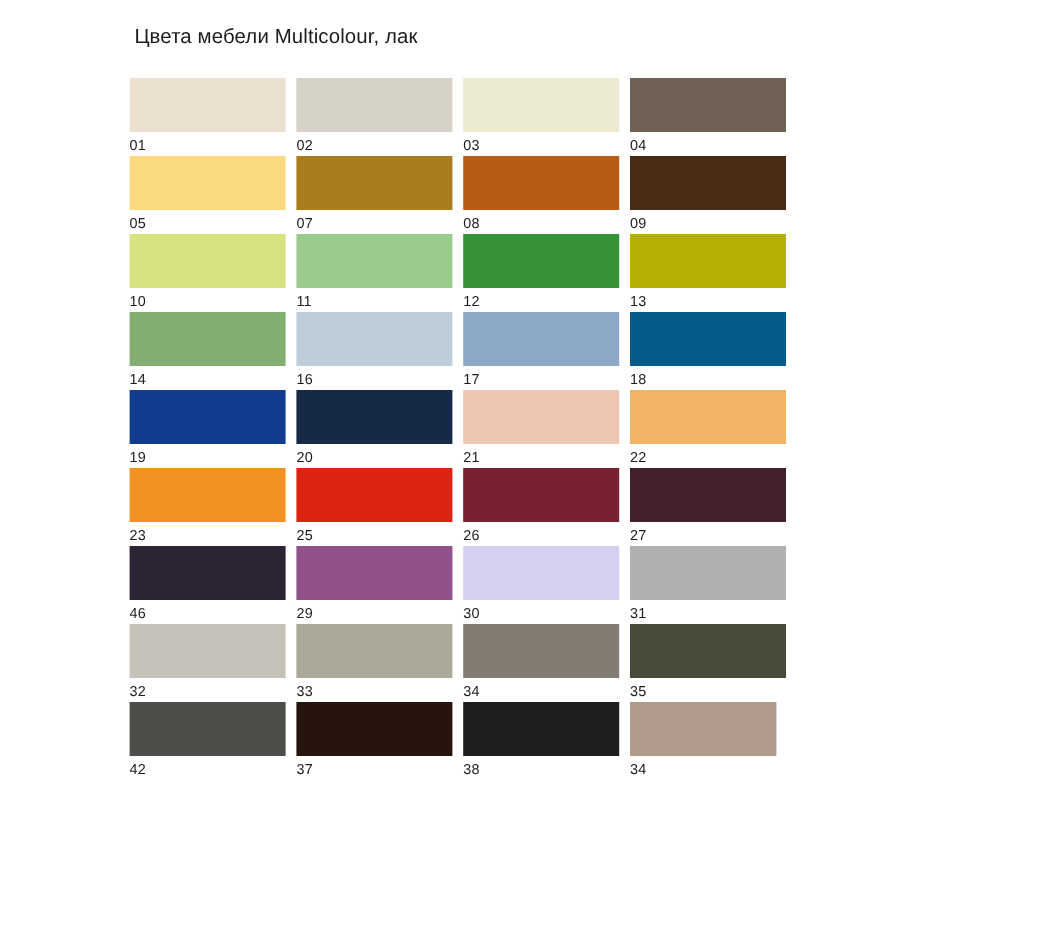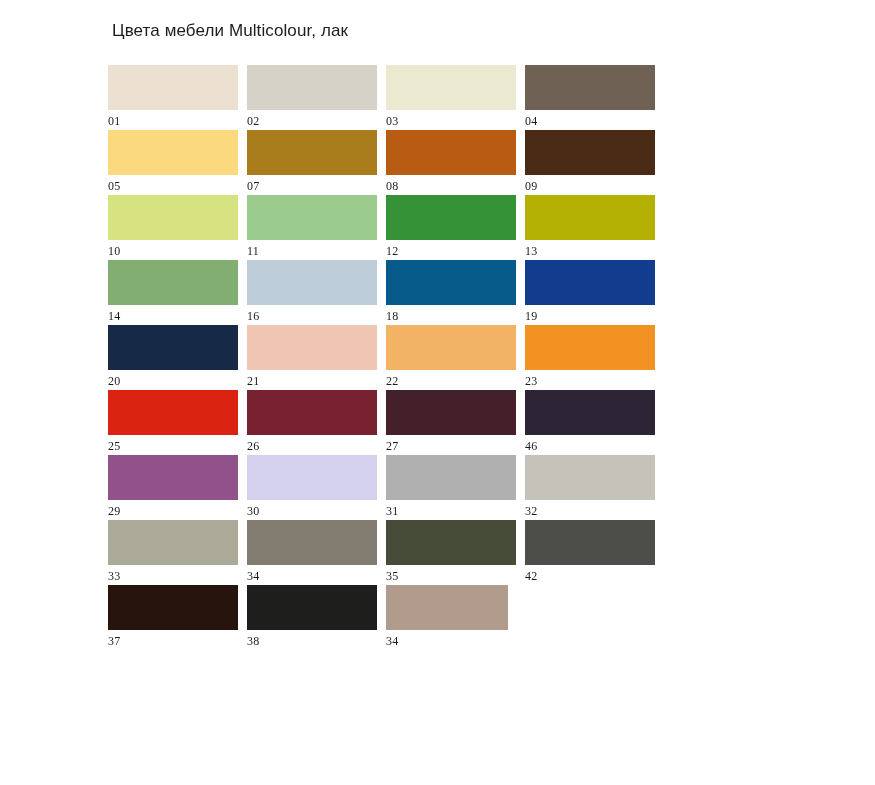--- a/index.html
+++ b/index.html
@@ -63,21 +63,21 @@
 
   .swatch-cell.narrow .swatch-chip {
     width: 122px;
   }
 
   .swatch-label {
     margin-top: 4px;
     font-size: 12px;
     line-height: 15px;
     color: #1c1c1c;
-    font-family: Liberation Serif, serif;
+    font-family: Liberation Sans, sans-serif;
     letter-spacing: 0.2px;
   }
 </style>
 </head>
 <body style="background: rgb(255, 255, 255);">
 
 <div id="page" style="background: rgb(255, 255, 255);">
 
   <div id="palette-title" style="color: rgb(28, 28, 28);">Цвета мебели Multicolour, лак</div>
 
@@ -132,20 +132,24 @@
       </div>
       <div class="swatch-cell">
         <span class="swatch-chip" style="background-color: rgb(131, 174, 114);"></span>
         <span class="swatch-label">14</span>
       </div>
       <div class="swatch-cell">
         <span class="swatch-chip" style="background-color: rgb(189, 205, 217);"></span>
         <span class="swatch-label">16</span>
       </div>
       <div class="swatch-cell">
+        <span class="swatch-chip" style="background-color: rgb(141, 168, 196);"></span>
+        <span class="swatch-label">17</span>
+      </div>
+      <div class="swatch-cell">
         <span class="swatch-chip" style="background-color: rgb(7, 91, 138);"></span>
         <span class="swatch-label">18</span>
       </div>
       <div class="swatch-cell">
         <span class="swatch-chip" style="background-color: rgb(18, 61, 143);"></span>
         <span class="swatch-label">19</span>
       </div>
       <div class="swatch-cell">
         <span class="swatch-chip" style="background-color: rgb(22, 41, 71);"></span>
         <span class="swatch-label">20</span>

